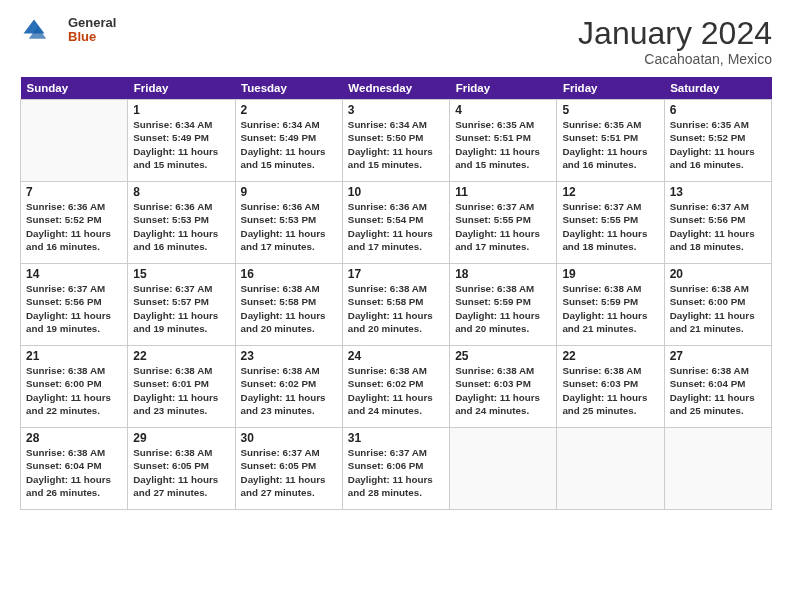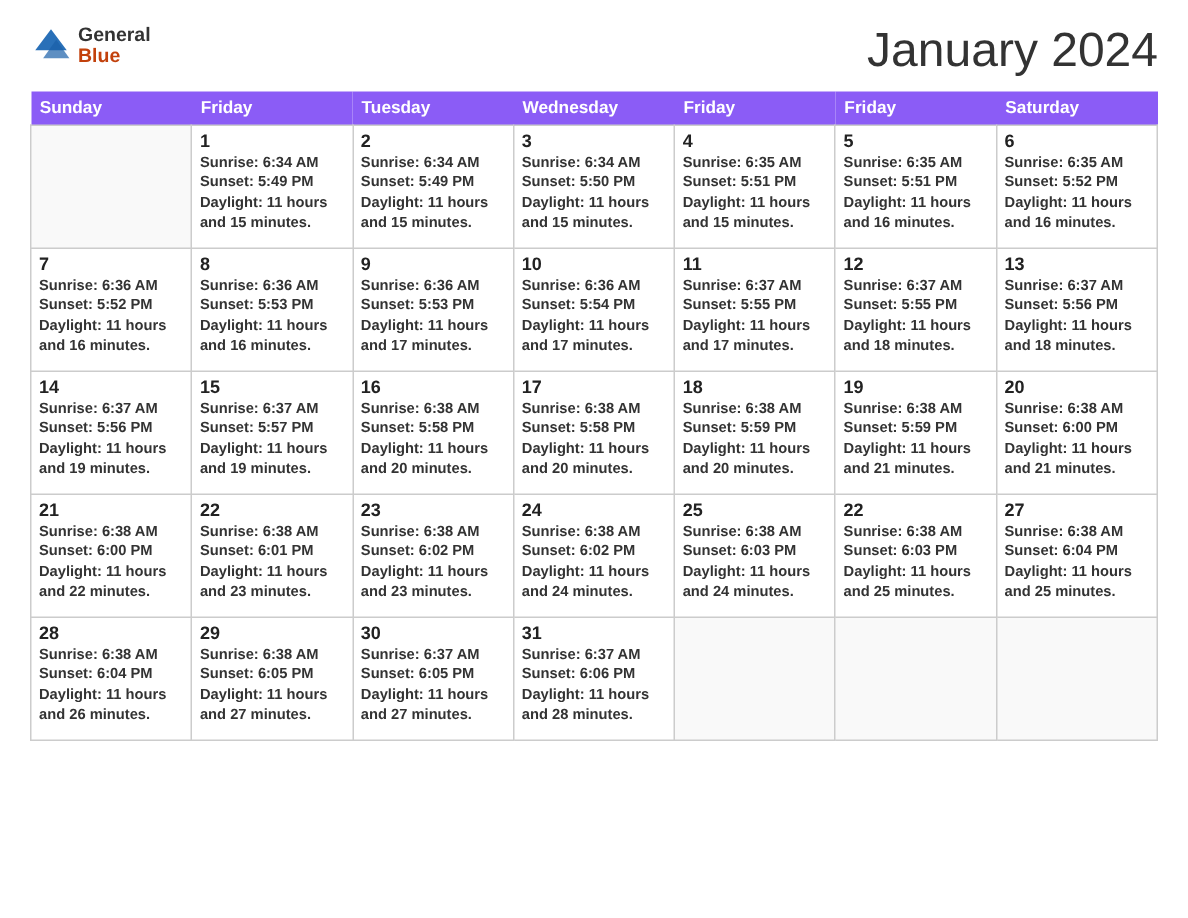--- a/index.html
+++ b/index.html
@@ -26,20 +26,21 @@
       display: flex;
       align-items: center;
       gap: 4px;
     }
     .logo-text {
       display: flex;
       flex-direction: column;
       font-size: 13px;
       font-weight: bold;
       line-height: 1.1;
+      margin-left: 16px;
     }
     .logo-general { color: #333; }
     .logo-blue { color: #c2410c; }
     .logo-icon {
       width: 28px;
       height: 28px;
     }
     .title-block {
       text-align: right;
     }
@@ -52,21 +53,21 @@
     .location {
       font-size: 14px;
       color: #555;
     }
     .calendar {
       width: 100%;
       border-collapse: collapse;
       font-size: 10.5px;
     }
     .calendar th {
-      background: #8b5cf6;
+      background: #4c1d95;
       color: #fff;
       text-align: left;
       padding: 5px 6px;
       font-size: 11.5px;
       font-weight: bold;
     }
     .calendar td {
       border: 1px solid #ccc;
       vertical-align: top;
       padding: 3px 5px;
@@ -100,20 +101,21 @@
         <polygon points="16,4 28,20 4,20" fill="#2970b8"></polygon>
         <polygon points="20,12 30,26 10,26" fill="#1a5fa8" opacity="0.7"></polygon>
       </svg>
       <div class="logo-text">
         <span class="logo-general">General</span>
         <span class="logo-blue">Blue</span>
       </div>
     </div>
     <div class="title-block">
       <div class="month-title">January 2024</div>
+      <div class="location">Cacahoatan, Mexico</div>
     </div>
   </div>
 
   <table class="calendar">
     <thead>
       <tr>
       <th>Sunday</th>
           <th>Friday</th>
           <th>Tuesday</th>
           <th>Wednesday</th>

